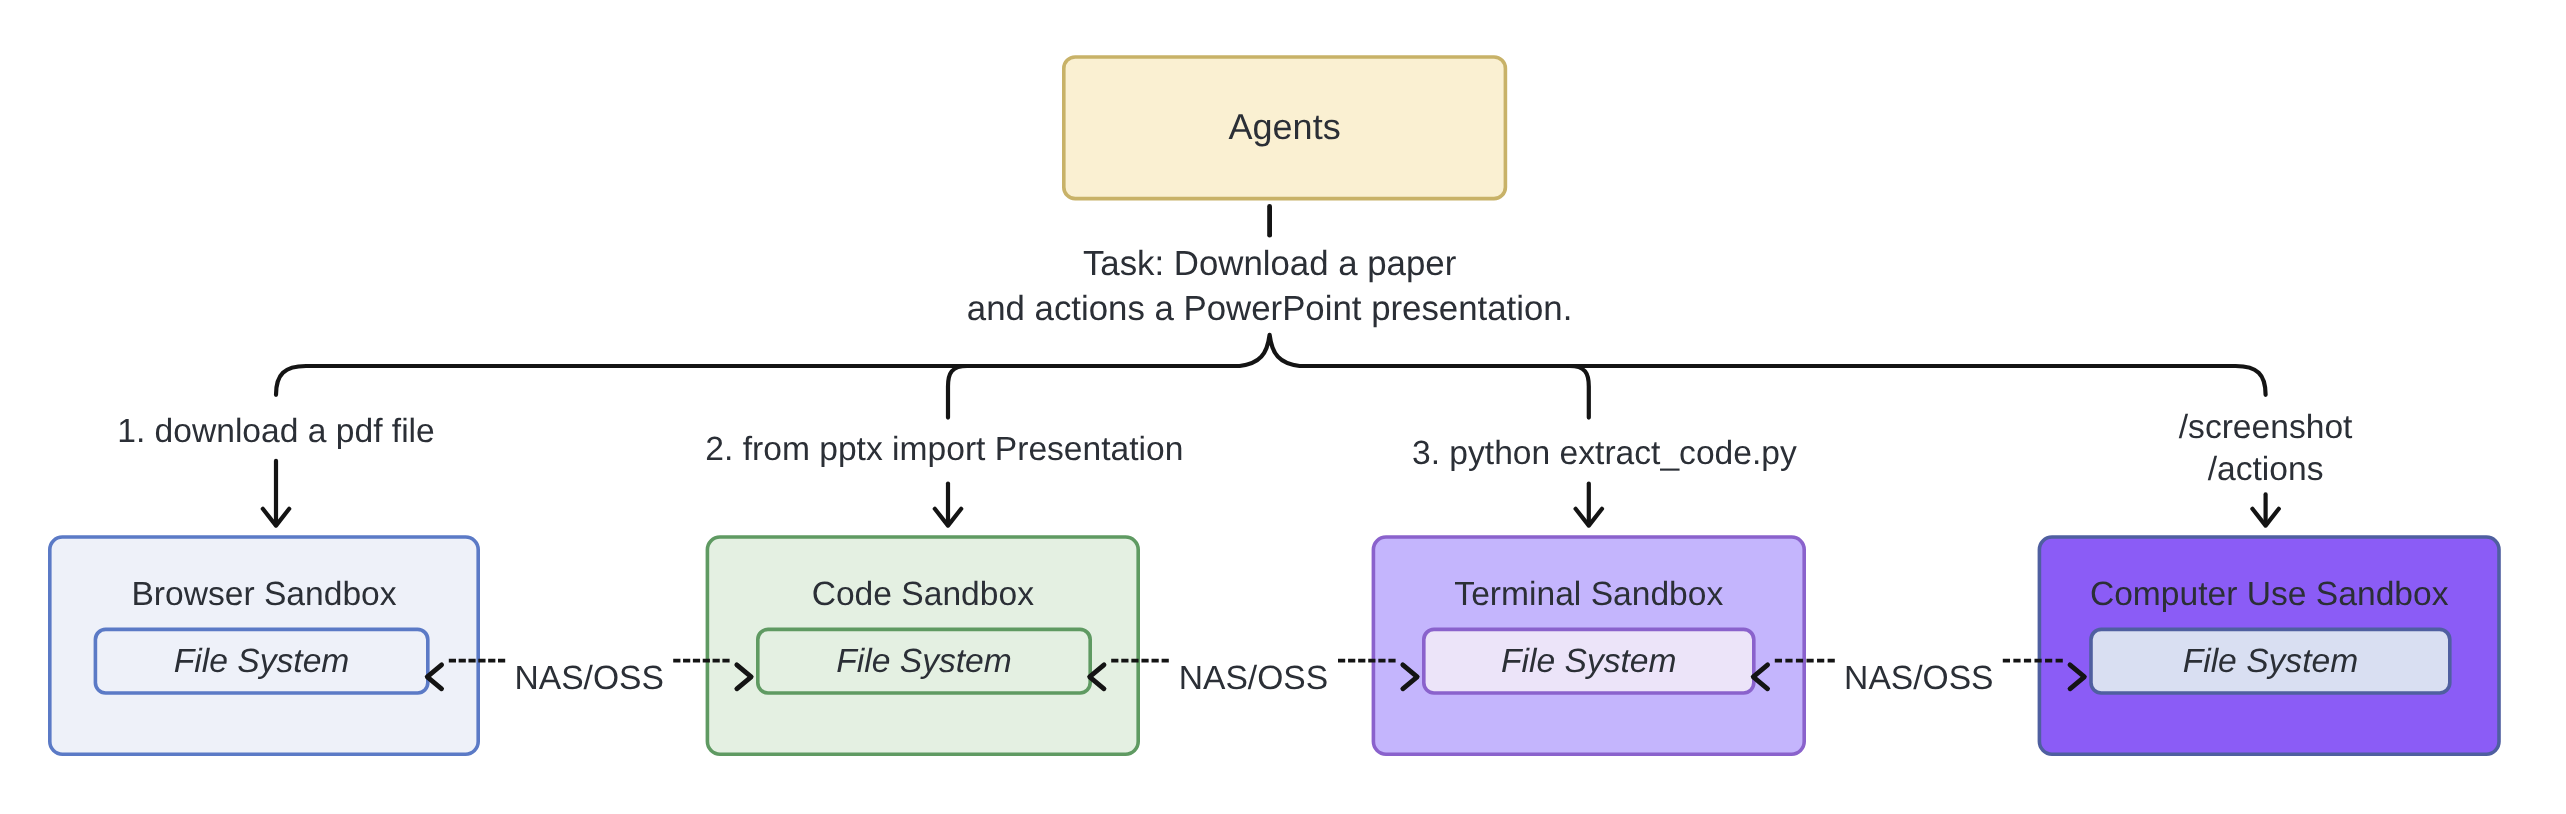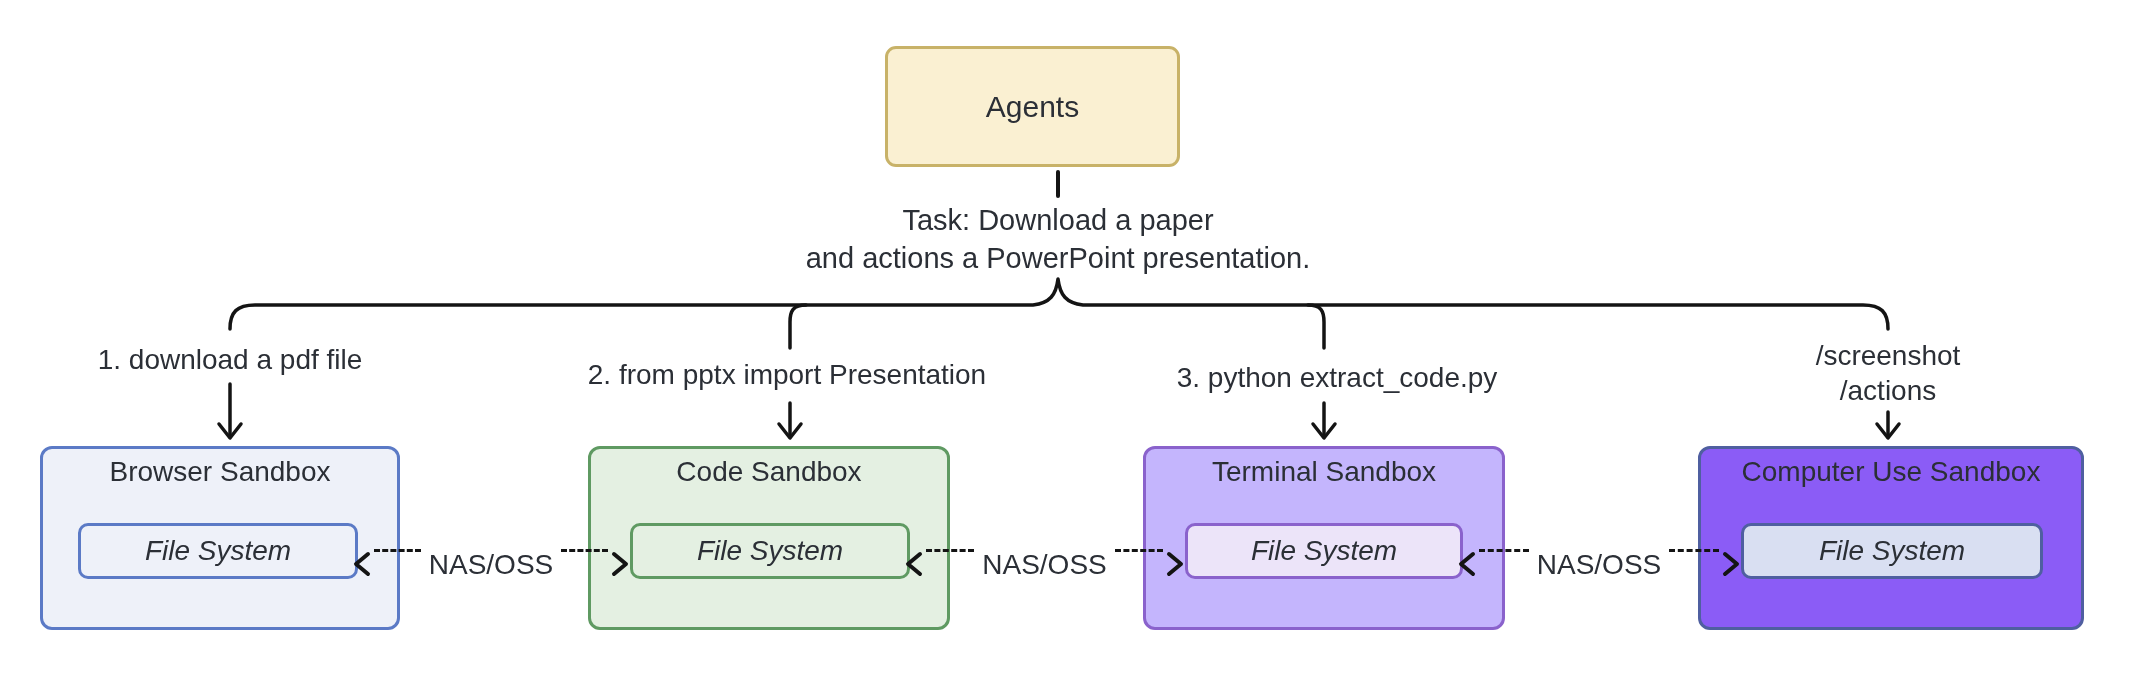--- a/index.html
+++ b/index.html
@@ -7,21 +7,21 @@
     position:relative;
     width:2138px;height:678px;
     background:#ffffff;
     font-family:"Liberation Sans", sans-serif;
     color:#2b2f36;
     overflow:hidden;
   }
   .abs{position:absolute;}
   
   .agents-box{
-    left:885px;top:46px;width:295px;height:121px;
+    left:885px;top:46px;width:371px;height:121px;
     border:3.5px solid #c8b268;background:#faf0d2;border-radius:11px;
     display:flex;align-items:center;justify-content:center;
     font-size:30px;
     box-sizing:border-box;
   }
   
   .task-caption{
     left:1058px;top:201px;transform:translateX(-50%);
     text-align:center;font-size:29px;line-height:38px;white-space:nowrap;
   }
@@ -41,21 +41,21 @@
   
   .sandbox{
     top:446px;height:184px;border-radius:12px;border:3.5px solid #888;
     box-sizing:border-box;
   }
   .sb1{left:40px;width:360px;}
   .sb2{left:588px;width:362px;}
   .sb3{left:1143px;width:362px;}
   .sb4{left:1698px;width:386px;}
   .sandbox-title{
-    display:block;text-align:center;margin-top:7px;font-size:28px;
+    display:block;text-align:center;margin-top:30px;font-size:28px;
   }
   .fs-box{
     position:absolute;top:74px;height:56px;border-radius:10px;border:3.5px solid #888;
     box-sizing:border-box;display:flex;align-items:center;justify-content:center;
     font-size:28px;
     font-style:italic;
   }
   .fs1{left:35px;width:280px;}
   .fs2{left:39px;width:280px;}
   .fs3{left:39px;width:278px;}

